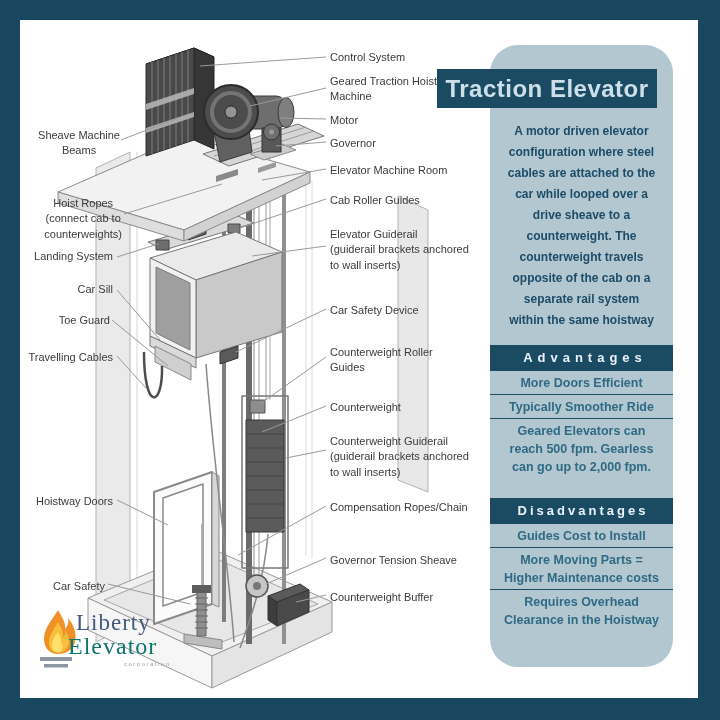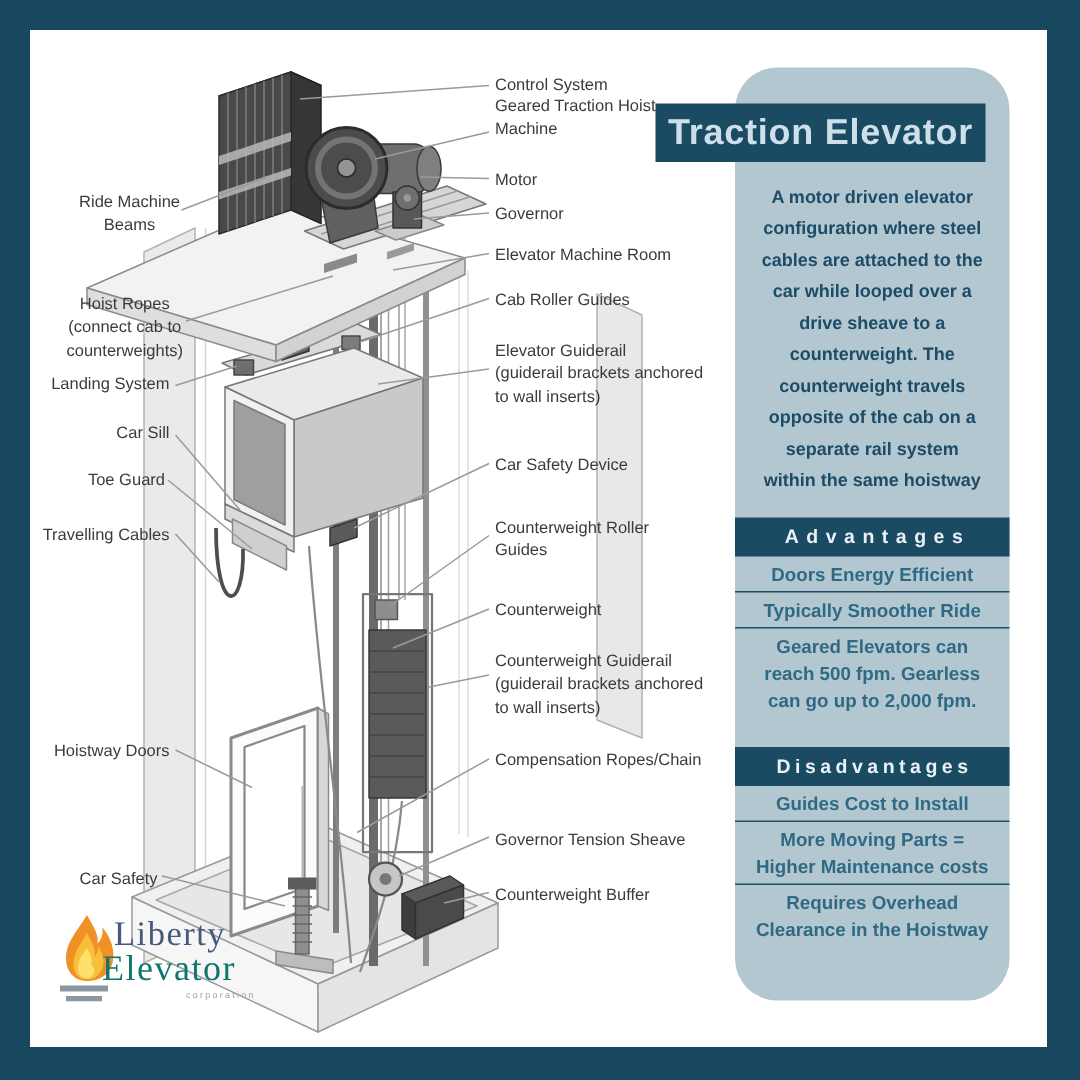--- a/index.html
+++ b/index.html
@@ -194,34 +194,34 @@
       <line x1="326" y1="309" x2="236" y2="352"></line>
       <line x1="326" y1="357" x2="260" y2="404"></line>
       <line x1="326" y1="406" x2="262" y2="432"></line>
       <line x1="326" y1="450" x2="286" y2="458"></line>
       <line x1="326" y1="506" x2="238" y2="555"></line>
       <line x1="326" y1="558" x2="266" y2="584"></line>
       <line x1="326" y1="595" x2="296" y2="602"></line>
     </g>
   </svg>
 
-  <div class="lbl left" style="right:600px;top:128px">Ride Machine
+  <div class="lbl left" style="right:600px;top:128px">Sheave Machine
 Beams</div>
   <div class="lbl left" style="right:598px;top:196px">Hoist Ropes
 (connect cab to
 counterweights)</div>
   <div class="lbl left" style="right:607px;top:249px">Landing System</div>
   <div class="lbl left" style="right:607px;top:282px">Car Sill</div>
   <div class="lbl left" style="right:610px;top:313px">Toe Guard</div>
   <div class="lbl left" style="right:607px;top:350px">Travelling Cables</div>
   <div class="lbl left" style="right:607px;top:494px">Hoistway Doors</div>
   <div class="lbl left" style="right:615px;top:579px">Car Safety</div>
 
   <div class="lbl right" style="left:330px;top:50px">Control System</div>
-  <div class="lbl right" style="left:330px;top:64px">Geared Traction Hoist
+  <div class="lbl right" style="left:330px;top:74px">Geared Traction Hoist
 Machine</div>
   <div class="lbl right" style="left:330px;top:113px">Motor</div>
   <div class="lbl right" style="left:330px;top:136px">Governor</div>
   <div class="lbl right" style="left:330px;top:163px">Elevator Machine Room</div>
   <div class="lbl right" style="left:330px;top:193px">Cab Roller Guides</div>
   <div class="lbl right" style="left:330px;top:227px">Elevator Guiderail
 (guiderail brackets anchored
 to wall inserts)</div>
   <div class="lbl right" style="left:330px;top:303px">Car Safety Device</div>
   <div class="lbl right" style="left:330px;top:345px">Counterweight Roller
@@ -240,21 +240,21 @@
 cables are attached to the
 car while looped over a
 drive sheave to a
 counterweight. The
 counterweight travels
 opposite of the cab on a
 separate rail system
 within the same hoistway</div>
     <div class="sec-header">Advantages</div>
     <div class="items">
-      <div class="item">Doors Energy Efficient</div>
+      <div class="item">More Doors Efficient</div>
       <div class="item">Typically Smoother Ride</div>
       <div class="item">Geared Elevators can
 reach 500 fpm. Gearless
 can go up to 2,000 fpm.</div>
     </div>
     <div class="sec-header dis">Disadvantages</div>
     <div class="items">
       <div class="item">Guides Cost to Install</div>
       <div class="item">More Moving Parts =
 Higher Maintenance costs</div>

